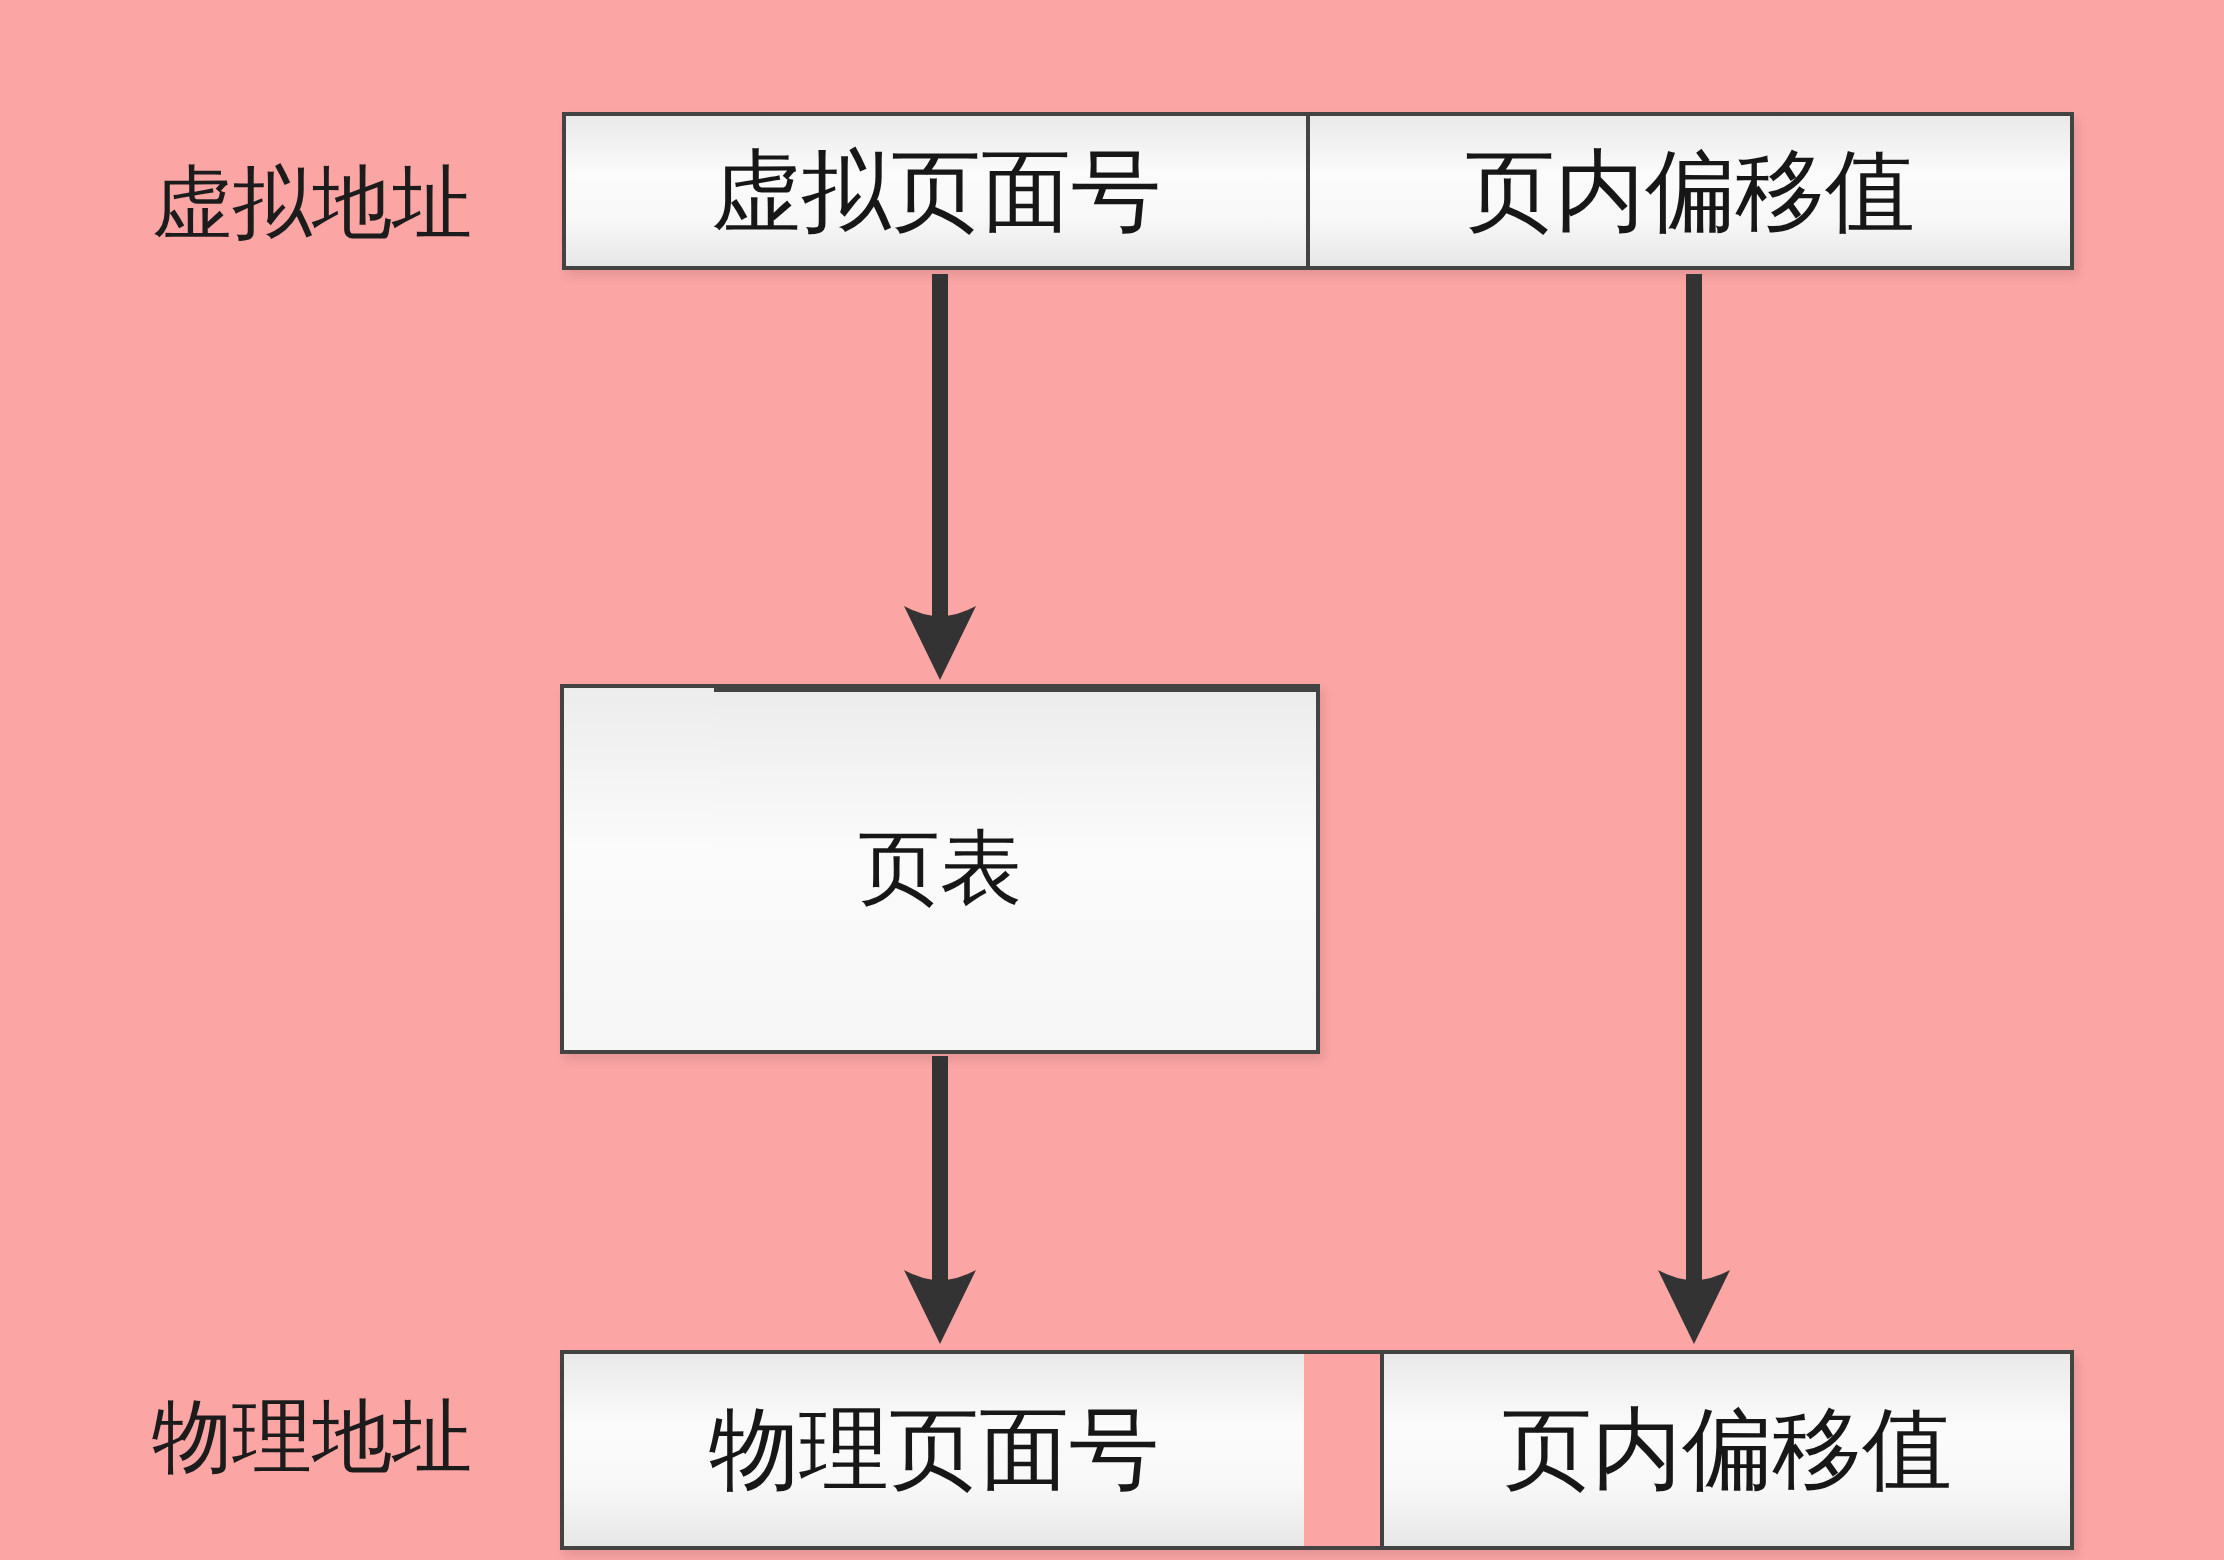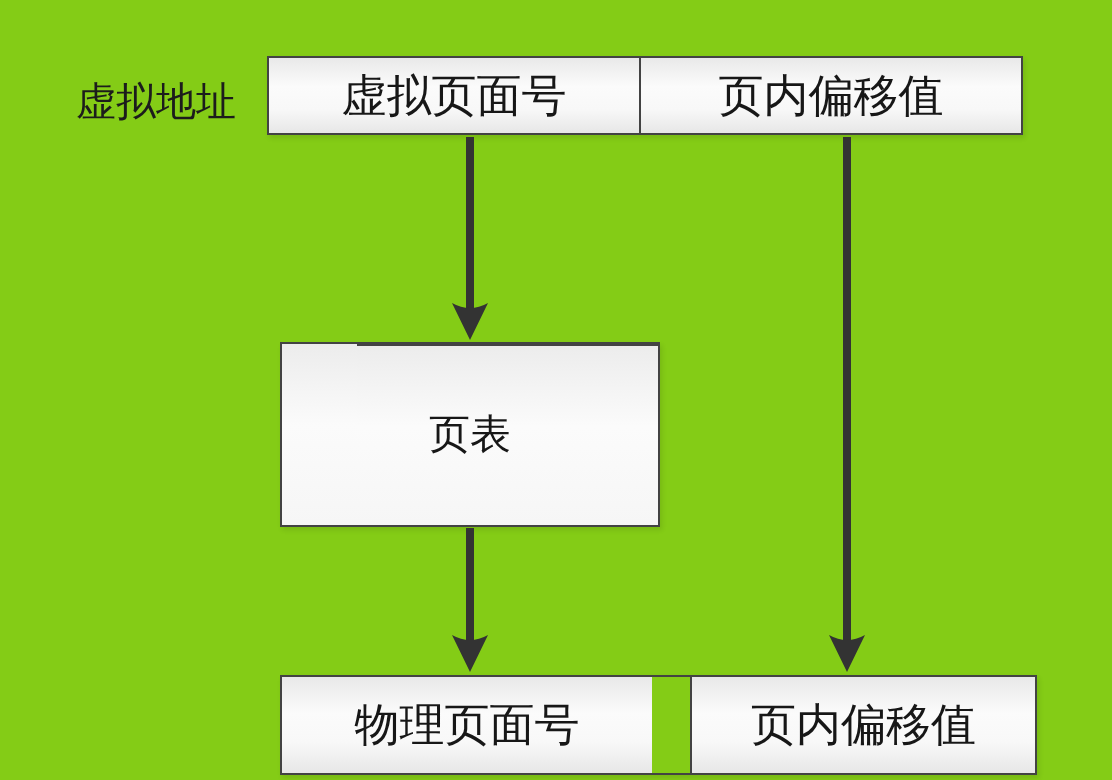--- a/index.html
+++ b/index.html
@@ -4,21 +4,21 @@
 <style>
   html, body {
     margin: 0;
     padding: 0;
     background: #ffffff;
   }
   .canvas {
     position: relative;
     width: 1112px;
     height: 780px;
-    background: #84cc16;
+    background: #fca5a5;
     overflow: hidden;
     font-family: Liberation Serif, serif;
     color: #1a1a1a;
   }
 
   
   .side-label {
     position: absolute;
     left: 76px;
     width: 160px;
@@ -31,21 +31,21 @@
   .side-label.physical { top: 691px; }
 
   
   .addr-row {
     position: absolute;
     display: flex;
     box-sizing: border-box;
     border: 2px solid #434343;
     box-shadow: 2px 3px 5px rgba(0,0,0,0.10);
   }
-  .addr-row.top    { left: 267px; top: 56px;  width: 756px; height: 79px; }
+  .addr-row.top    { left: 281px; top: 56px;  width: 756px; height: 79px; }
   .addr-row.bottom { left: 280px; top: 675px; width: 757px; height: 100px; gap: 38px; }
 
   .addr-cell {
     display: flex;
     align-items: center;
     justify-content: center;
     font-size: 45px;
     color: #171717;
     background: linear-gradient(180deg, #e9e9e9 0%, #fbfbfb 38%, #f8f8f8 68%, #e7e7e7 100%);
     white-space: nowrap;
@@ -96,20 +96,21 @@
     pointer-events: none;
   }
 </style>
 </head>
 <body>
 
 <div class="canvas">
 
   <div class="side-label virtual">虚拟地址</div>
 
+  <div class="side-label physical">物理地址</div>
 
   <div class="addr-row top">
     <div class="addr-cell first">虚拟页面号</div>
     <div class="addr-cell second">页内偏移值</div>
   </div>
 
   <div class="page-table">
     <div class="pt-row"></div>
     <div class="pt-row"></div>
     <div class="pt-row"></div>

